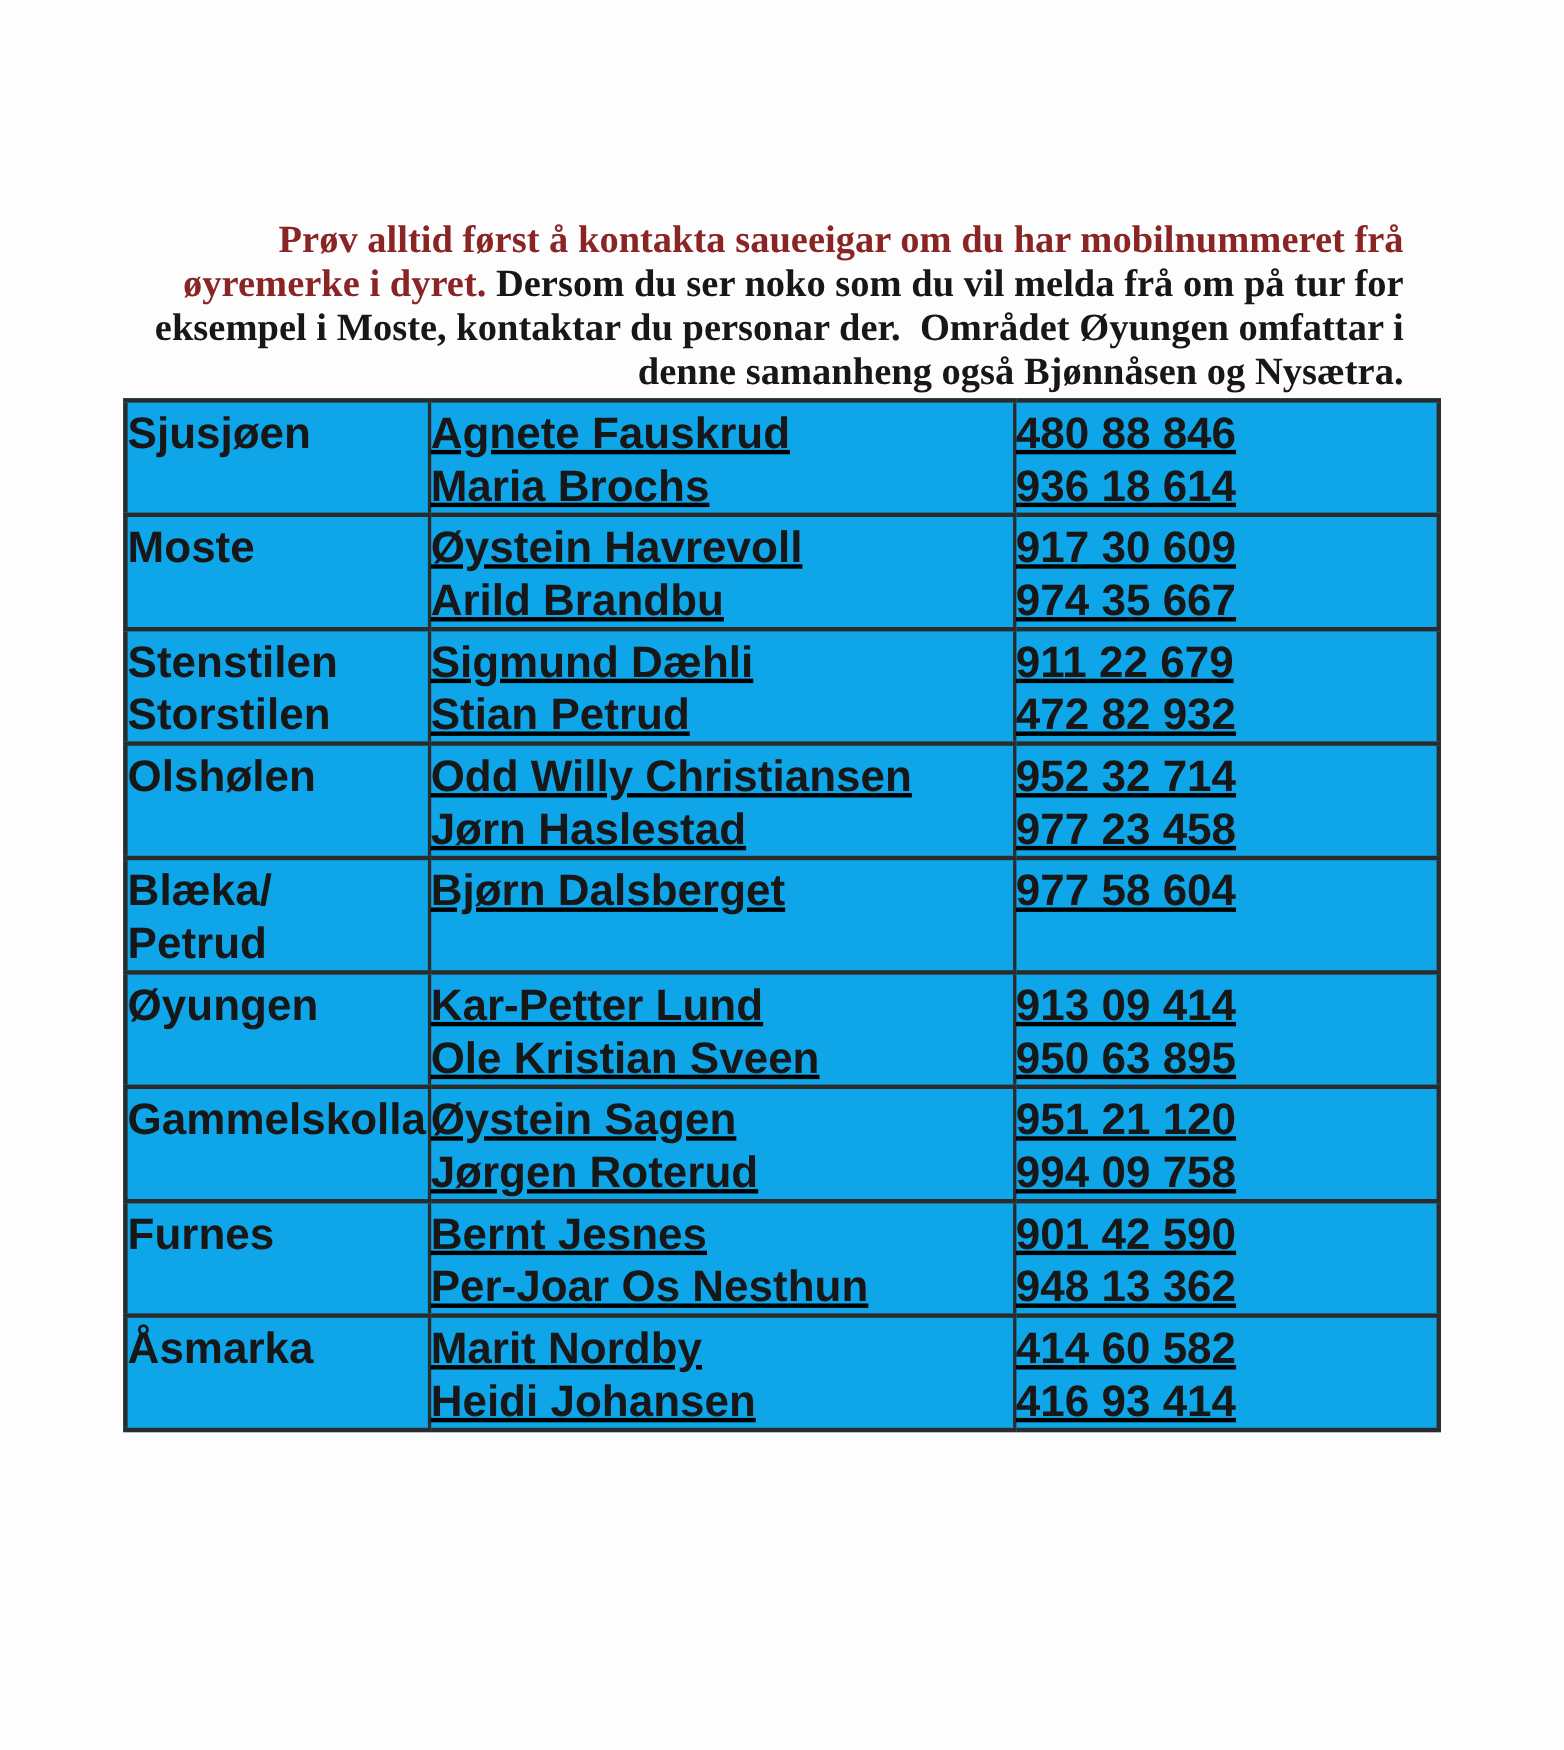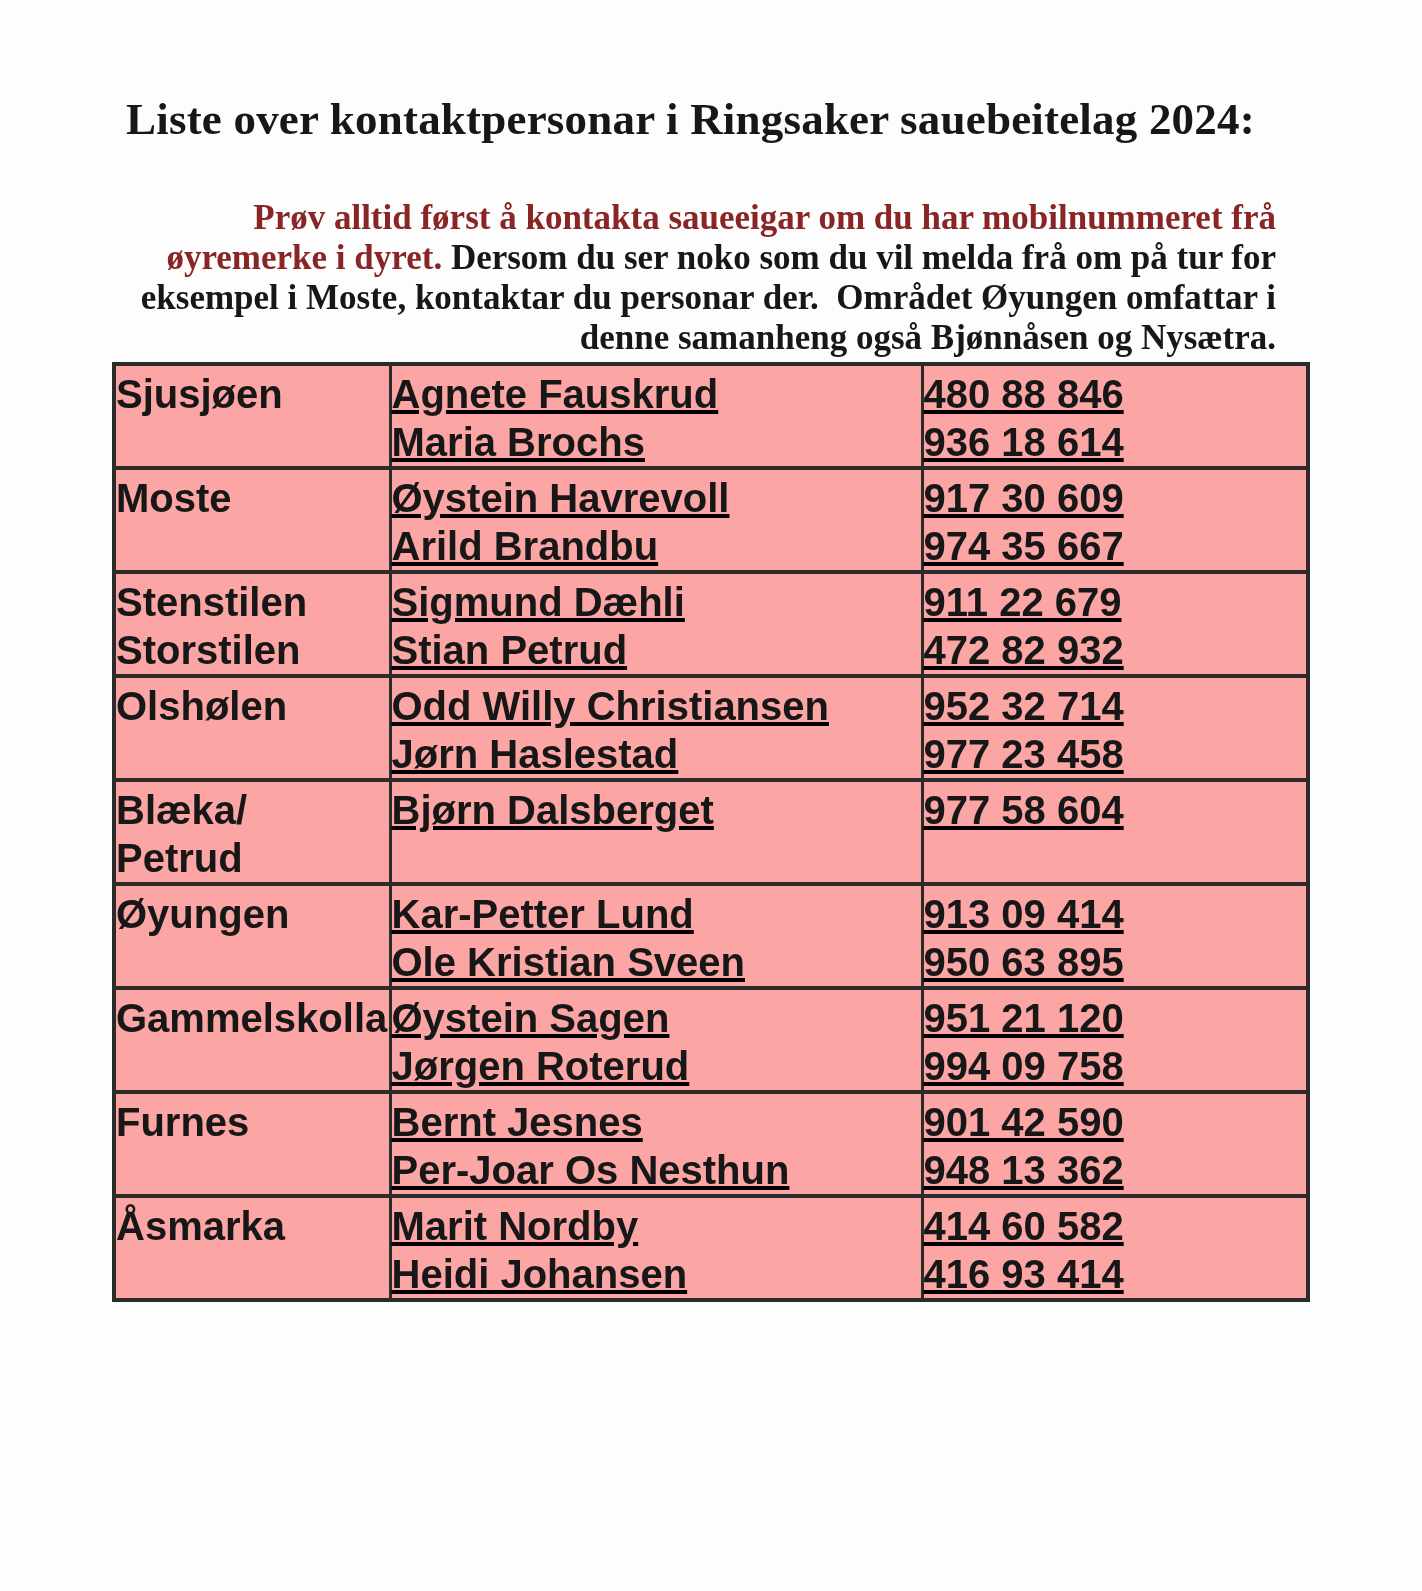--- a/index.html
+++ b/index.html
@@ -33,21 +33,21 @@
     white-space: pre-wrap;
     text-align: right;
   }
   .intro .red { color: var(--warning-red, #8a2525); }
   table.contacts {
     position: absolute;
     left: 112px; top: 362px;
     width: 1194px;
     border-collapse: collapse;
     table-layout: fixed;
-    background: #fca5a5;
+    background: #0ea5e9;
   }
   table.contacts, table.contacts td {
     border: 3px solid var(--border-col, #2b2b2b);
   }
   table.contacts { border-width: 4px; }
   table.contacts td {
     border-top-width: 4px;
     border-bottom-width: 4px;
     vertical-align: top;
     height: 94px;
@@ -63,21 +63,20 @@
     font: bold 40px/48px "Liberation Sans", sans-serif;
     color: var(--ink, #171717);
     white-space: nowrap;
   }
 </style>
 </head>
 <body>
 
 <div class="page" style="--warning-red: #8a2525; --ink: #171717; --border-col: #2b2b2b; --page-bg: #fdfdfd;">
 
-  <h1 class="title">Liste over kontaktpersonar i Ringsaker sauebeitelag 2024:</h1>
 
   <p class="intro"><span class="red">Prøv alltid først å kontakta saueeigar om du har mobilnummeret frå øyremerke i dyret.</span><span class="black"> Dersom du ser noko som du vil melda frå om på tur for eksempel i Moste, kontaktar du personar der.  Området Øyungen omfattar i denne samanheng også Bjønnåsen og Nysætra.</span></p>
 
   <table class="contacts">
     <colgroup>
       <col class="col-area">
       <col class="col-name">
       <col class="col-phone">
     </colgroup>
     <tbody>

